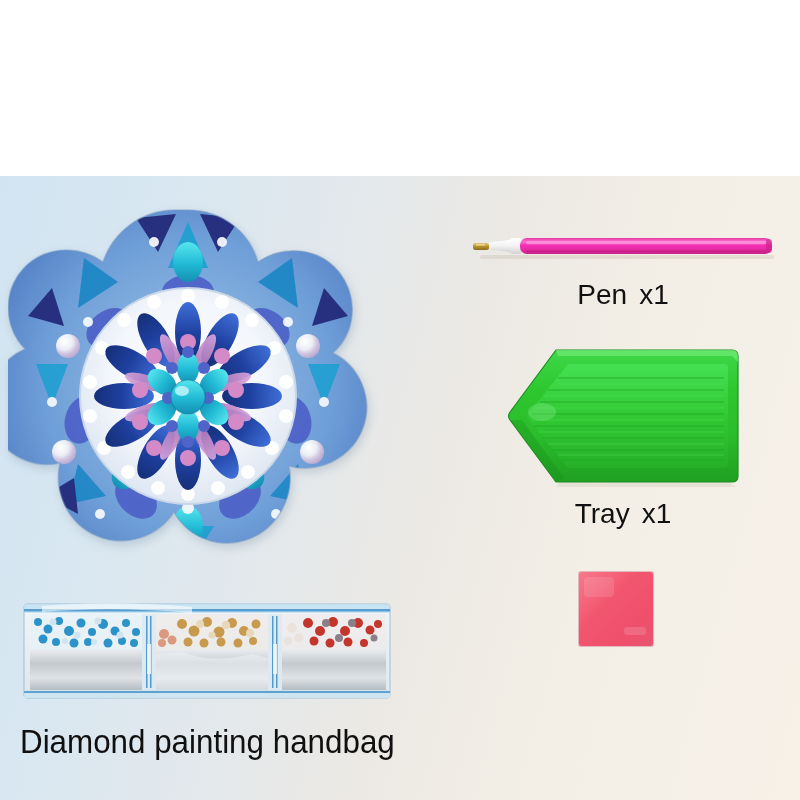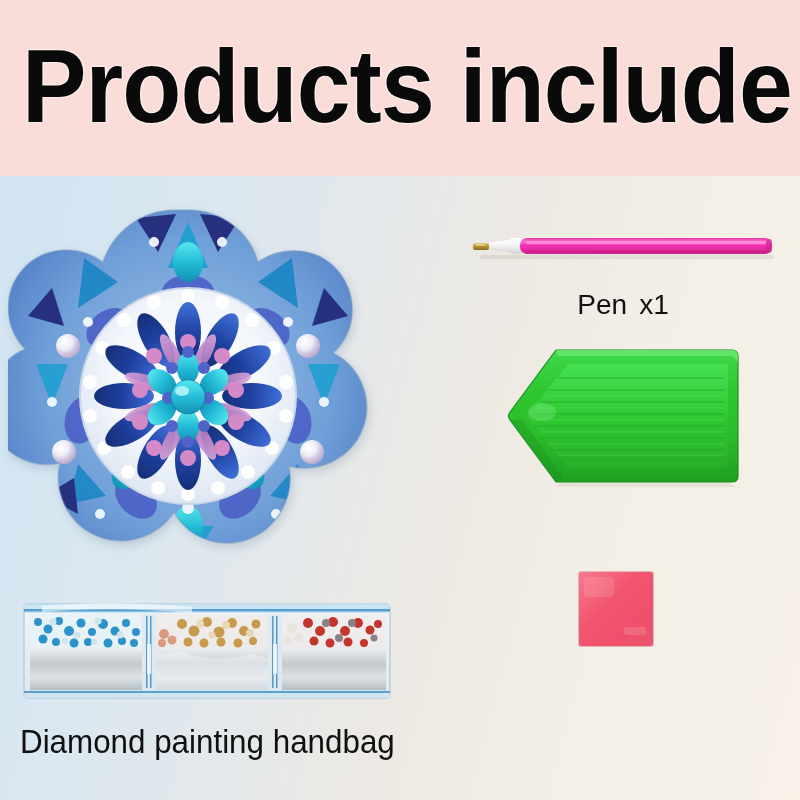--- a/index.html
+++ b/index.html
@@ -136,33 +136,30 @@
 
   .item-label {
     position: absolute;
     text-align: center;
     font-family: "Liberation Sans", sans-serif;
     font-size: 28px;
     line-height: 34px;
     color: #111111;
     white-space: nowrap;
   }
-  .label-pen  { left: 470px; top: 288px; width: 306px; }
+  .label-pen  { left: 470px; top: 278px; width: 306px; }
   .label-tray { left: 470px; top: 497px; width: 306px; }
   .label-glue { left: 440px; top: 663px; width: 352px; }
   .lbl-qty { margin-left: 12px; }
 </style>
 </head>
 <body>
 
 <div class="screen">
 
-  <div class="header-band">
-    <div class="header-title">Products include</div>
-  </div>
 
   <div class="body-area"></div>
 
   <div class="coaster-wrap">
     <div class="coaster">
       <svg viewBox="0 0 360 402" xmlns="http://www.w3.org/2000/svg">
         <defs>
           <clipPath id="flowerClip">
             <path d="M180 14
                      C 214 14 242 36 250 66
@@ -630,20 +627,23 @@
         <line x1="44" y1="104" x2="220" y2="104"></line>
         <line x1="54" y1="115" x2="220" y2="115"></line>
       </g>
 
       <path d="M52 10 L228 10 Q234 10 234 16 L234 22 L228 16 L54 16 Z" fill="#79ef80" opacity="0.6"></path>
       <path d="M6 80 L52 142 L60 138 L18 80 Z" fill="#1a8f1d" opacity="0.35"></path>
       <ellipse cx="38" cy="72" rx="14" ry="9" fill="#8ff196" opacity="0.3"></ellipse>
     </svg>
   </div>
 
+  <div class="item-label label-tray">
+    <span>Tray</span><span class="lbl-qty">x1</span>
+  </div>
 
   <div class="glue-wrap">
     <svg viewBox="0 0 80 80" xmlns="http://www.w3.org/2000/svg">
       <defs>
         <linearGradient id="glueG" x1="0" y1="0" x2="1" y2="1">
           <stop offset="0%" stop-color="#f8798c"></stop>
           <stop offset="40%" stop-color="#f2566f"></stop>
           <stop offset="75%" stop-color="#ef4f6b"></stop>
           <stop offset="100%" stop-color="#e8566f"></stop>
         </linearGradient>

